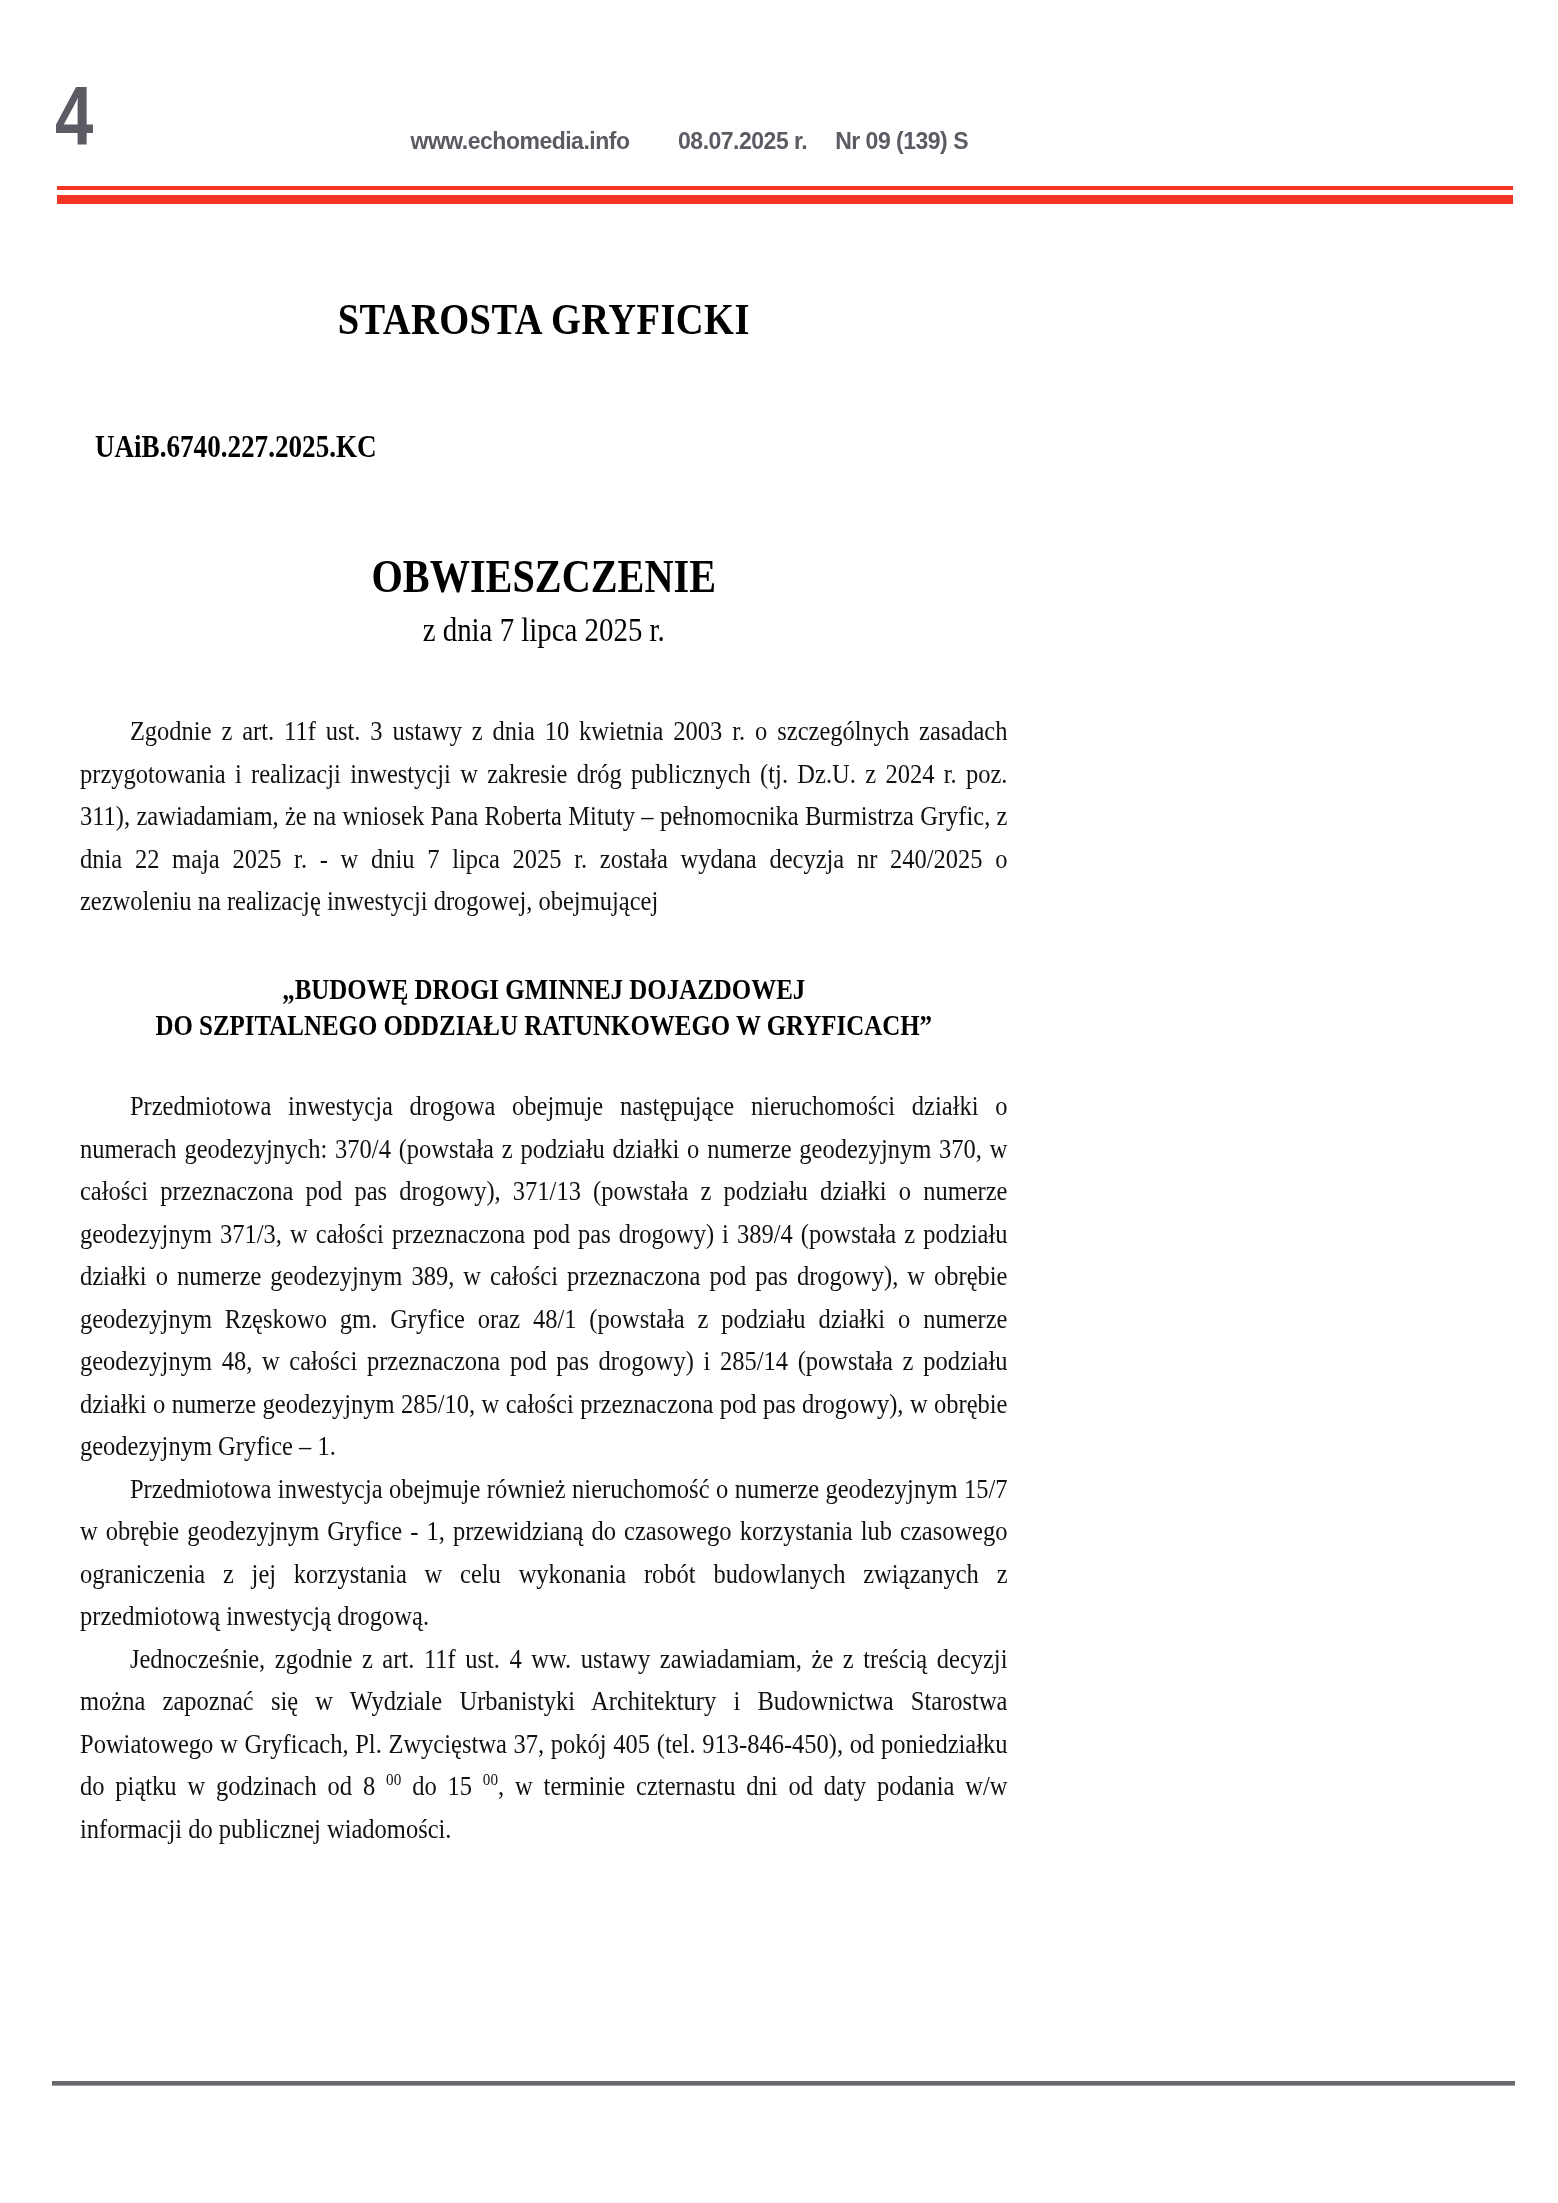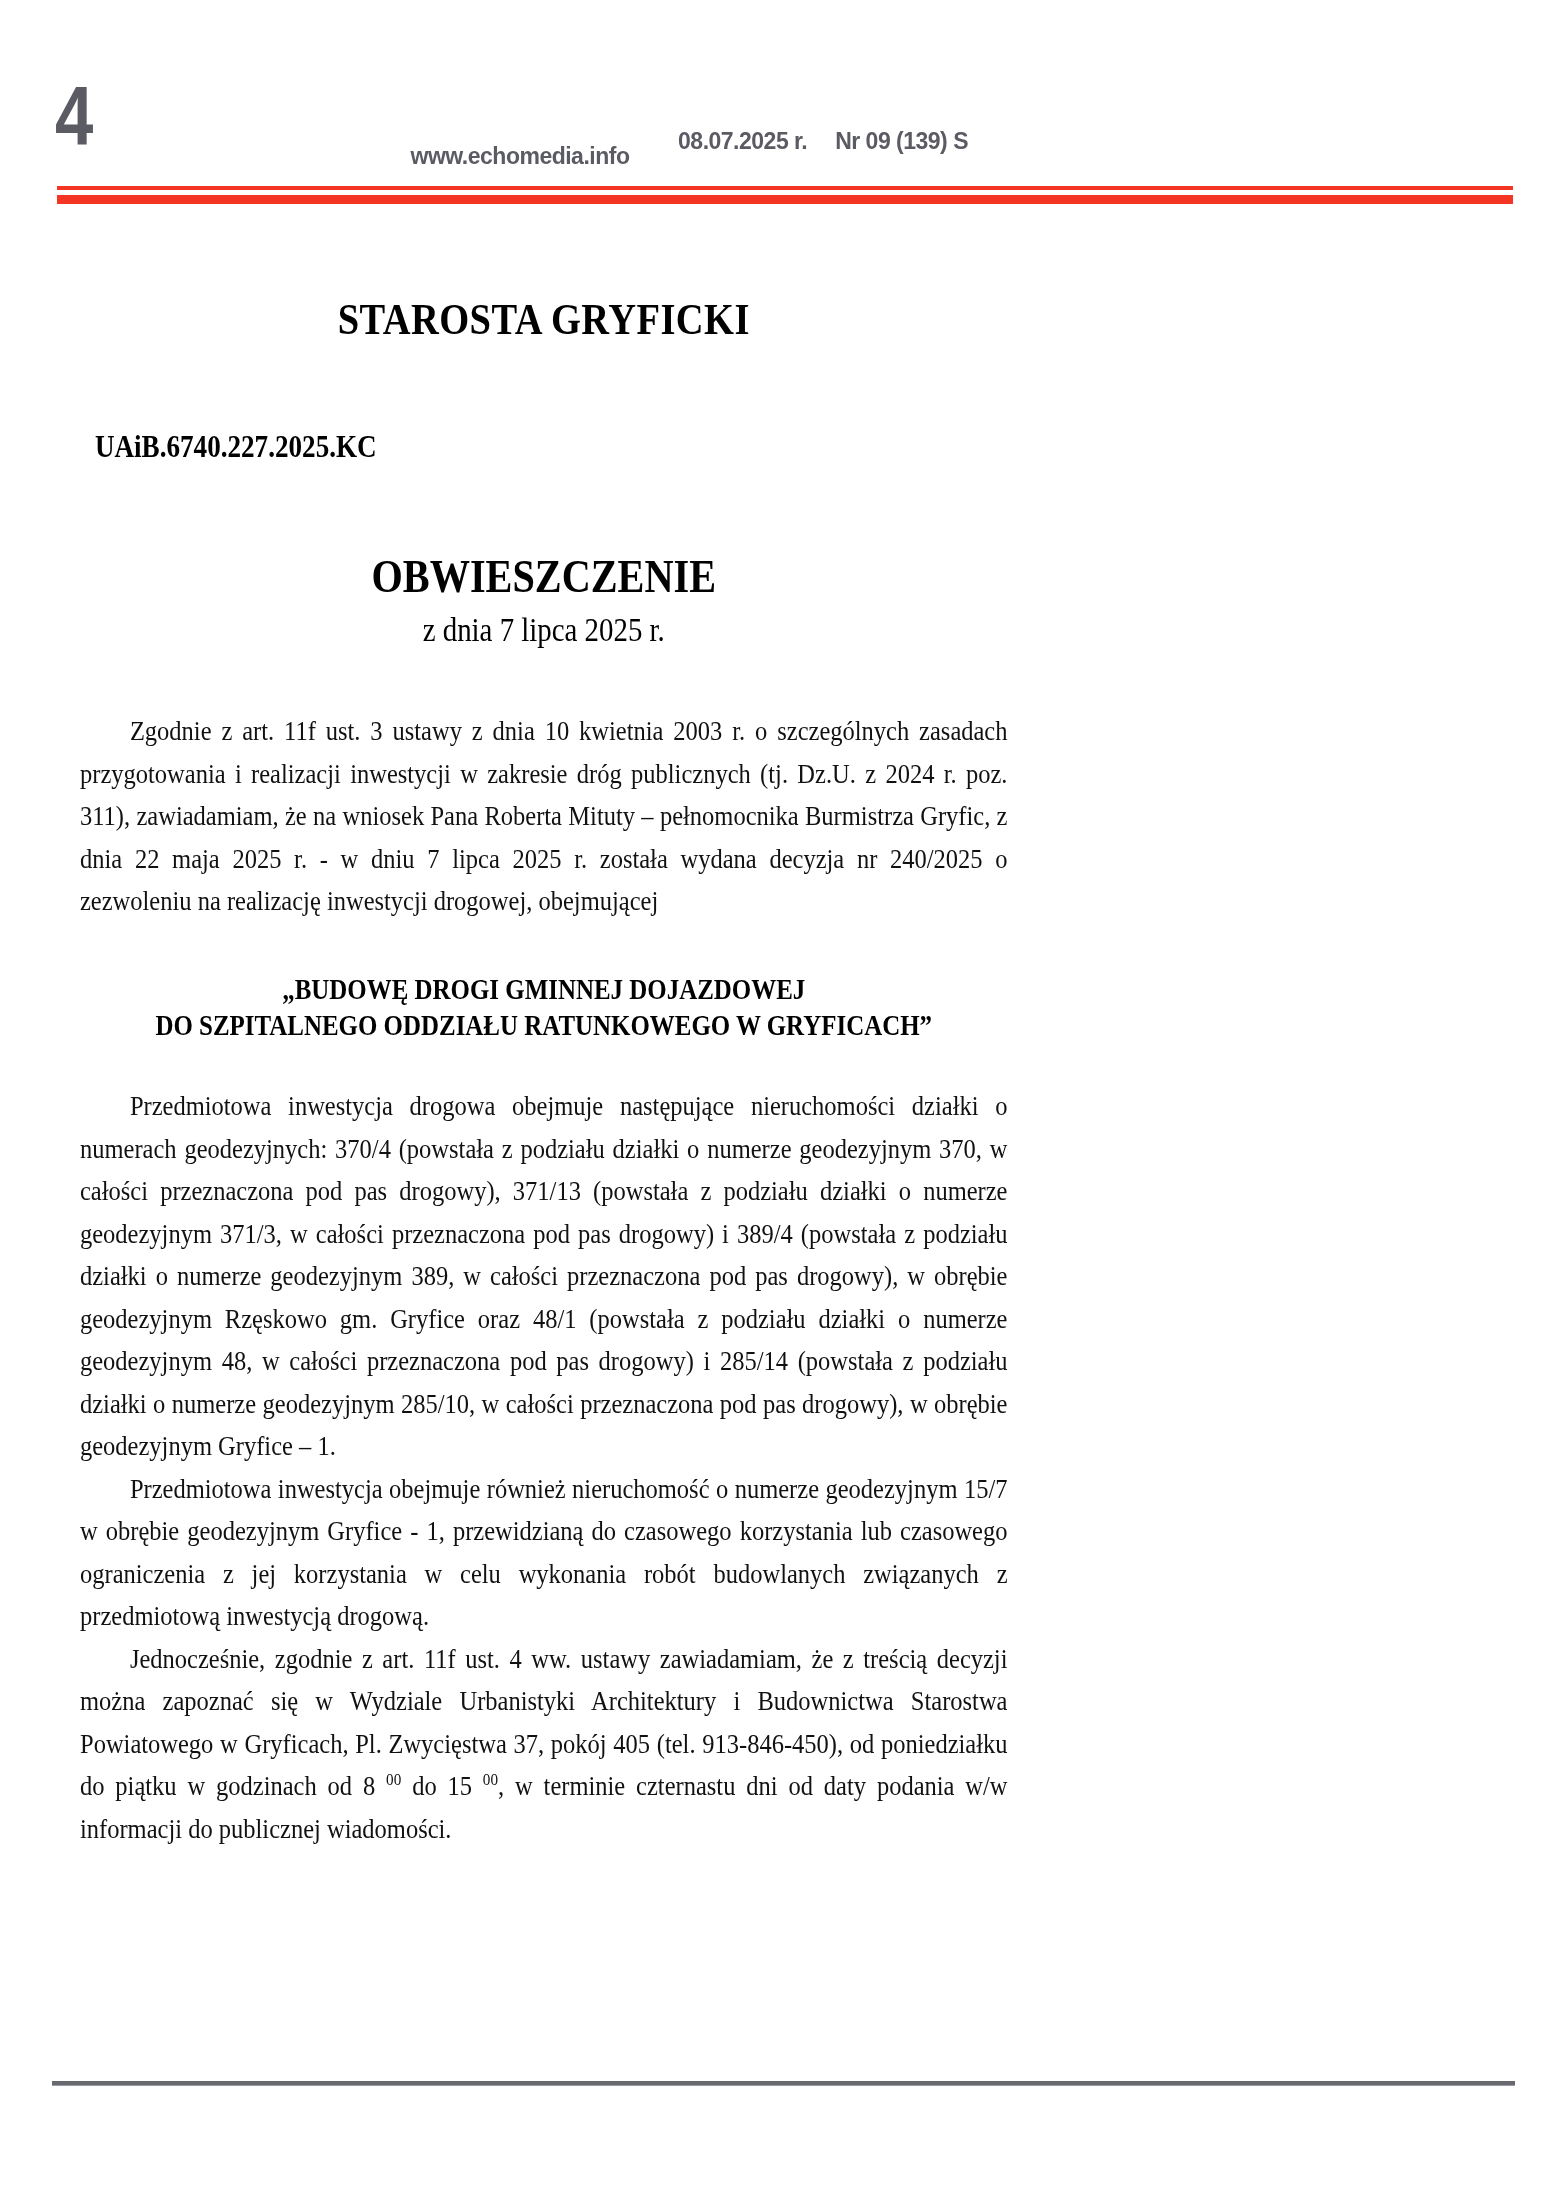--- a/index.html
+++ b/index.html
@@ -35,21 +35,20 @@
     left: 300px;
     top: 128px;
     width: 440px;
     text-align: center;
     font-family: "Liberation Sans", sans-serif;
     font-weight: bold;
     font-size: 23px;
     line-height: 26px;
     color: #5b5b63;
     letter-spacing: -0.5px;
-    margin-top: 15px;
   }
   .header-right {
     position: absolute;
     left: 568px;
     top: 128px;
     width: 400px;
     text-align: right;
     font-family: "Liberation Sans", sans-serif;
     font-weight: bold;
     font-size: 23px;

